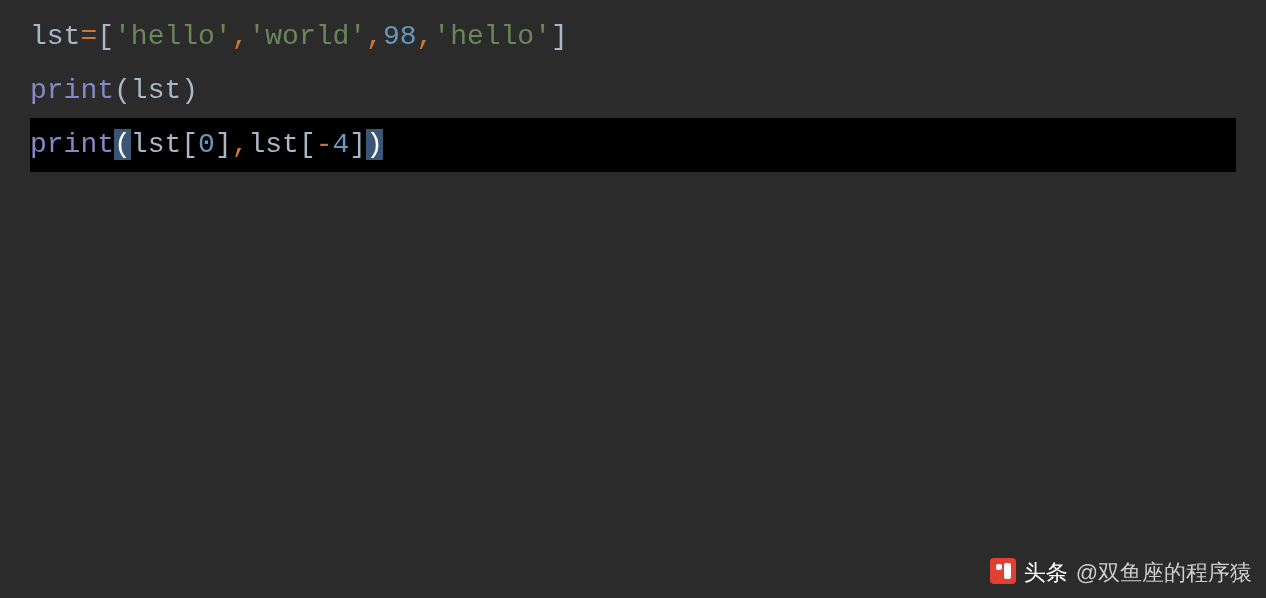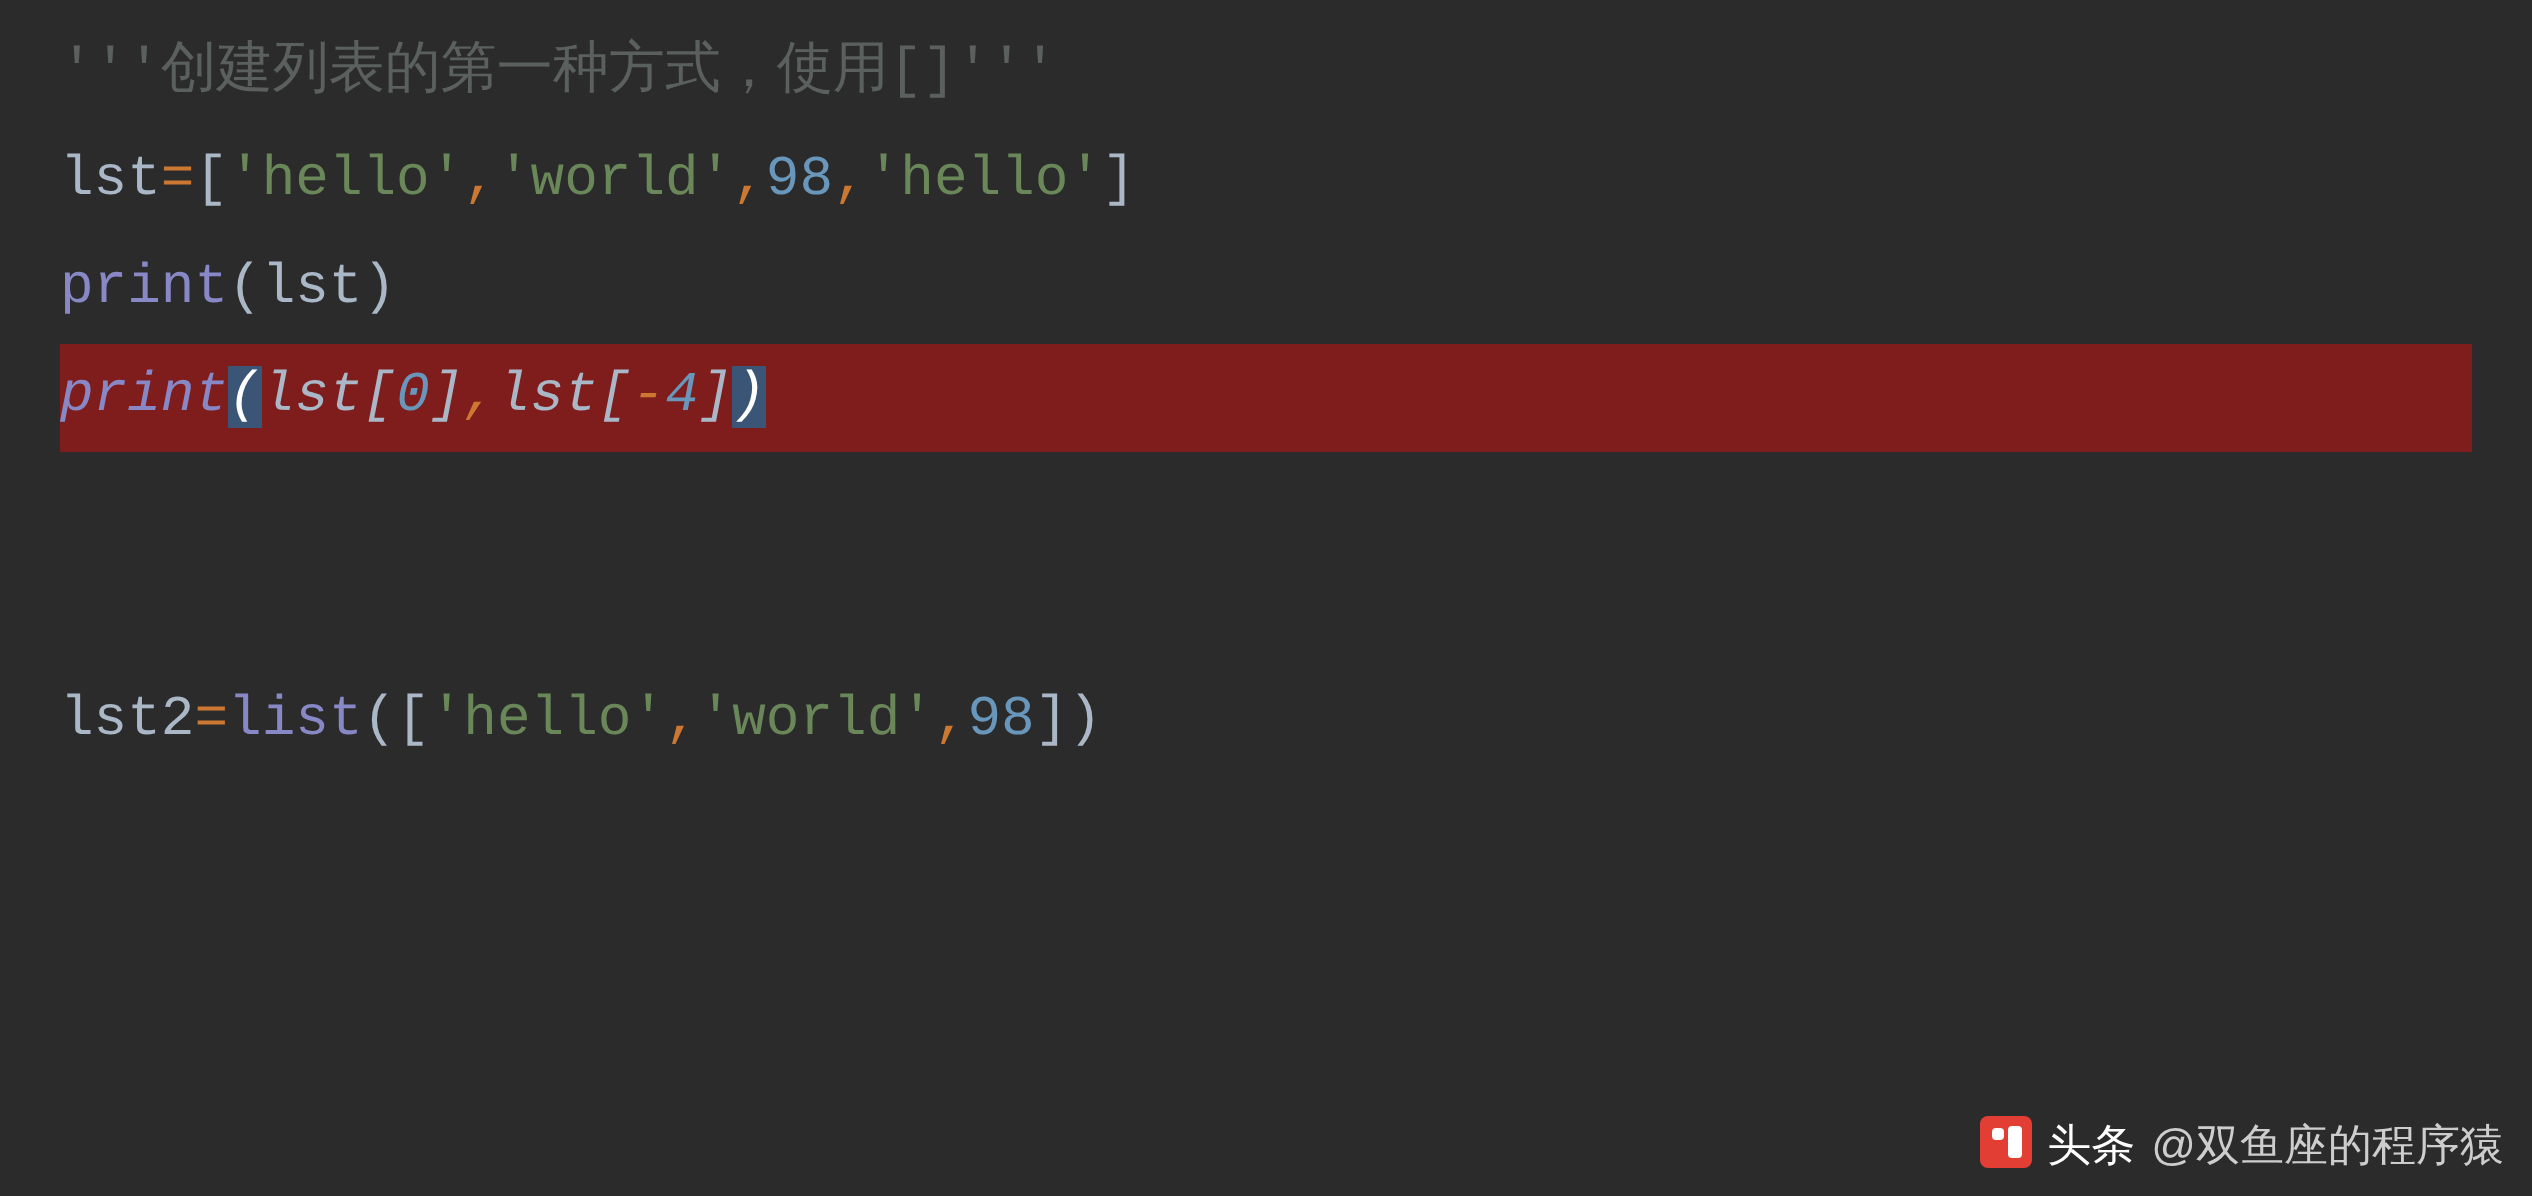--- a/index.html
+++ b/index.html
@@ -16,22 +16,21 @@
     .code-area {
       padding: 10px 30px;
     }
     .line {
       height: 54px;
       line-height: 54px;
       white-space: pre;
       position: relative;
     }
     .line.highlighted {
-      background: #7f1d1d;
-      font-style: italic;
+      background: #000000;
     }
     .line.empty { height: 54px; }
     .comment-dim { color: #5a605e; }
     .cursor-marker {
       position: absolute;
       left: 96px;
       top: 8px;
       width: 2px;
       height: 28px;
       border-left: 1px solid #aaa;
@@ -90,34 +89,32 @@
       background:#fff;
       border-radius:2px;
     }
     .watermark .author { color: #d6d6d6; opacity:0.95; }
   </style>
 </head>
 <body>
 
 <div class="code-area">
 
-  <div class="line"><span class="comment-dim">'''</span><span class="comment-dim">创建列表的第一种方式，使用[]</span><span class="comment-dim">'''</span></div>
 
   <div class="line"><span class="identifier">lst</span><span class="operator">=</span><span class="punct">[</span><span class="string">'hello'</span><span class="operator">,</span><span class="string">'world'</span><span class="operator">,</span><span class="number">98</span><span class="operator">,</span><span class="string">'hello'</span><span class="punct">]</span></div>
 
   <div class="line"><span class="builtin">print</span><span class="punct">(</span><span class="identifier">lst</span><span class="punct">)</span></div>
 
   <div class="line highlighted"><span class="builtin">print</span><span class="punct match">(</span><span class="identifier">lst</span><span class="punct">[</span><span class="number">0</span><span class="punct">]</span><span class="operator">,</span><span class="identifier">lst</span><span class="punct">[</span><span class="operator">-</span><span class="number">4</span><span class="punct">]</span><span class="punct match">)</span></div>
 
   <div class="line empty"></div>
 
 
   <div class="line empty"></div>
 
-  <div class="line"><span class="identifier">lst2</span><span class="operator">=</span><span class="builtin">list</span><span class="punct">(</span><span class="punct">[</span><span class="string">'hello'</span><span class="operator">,</span><span class="string">'world'</span><span class="operator">,</span><span class="number">98</span><span class="punct">]</span><span class="punct">)</span></div>
 
 </div>
 
 <div class="watermark">
   <span class="logo"></span>
   <span>头条</span>
   <span class="author">@双鱼座的程序猿</span>
 </div>
 
 </body></html>

